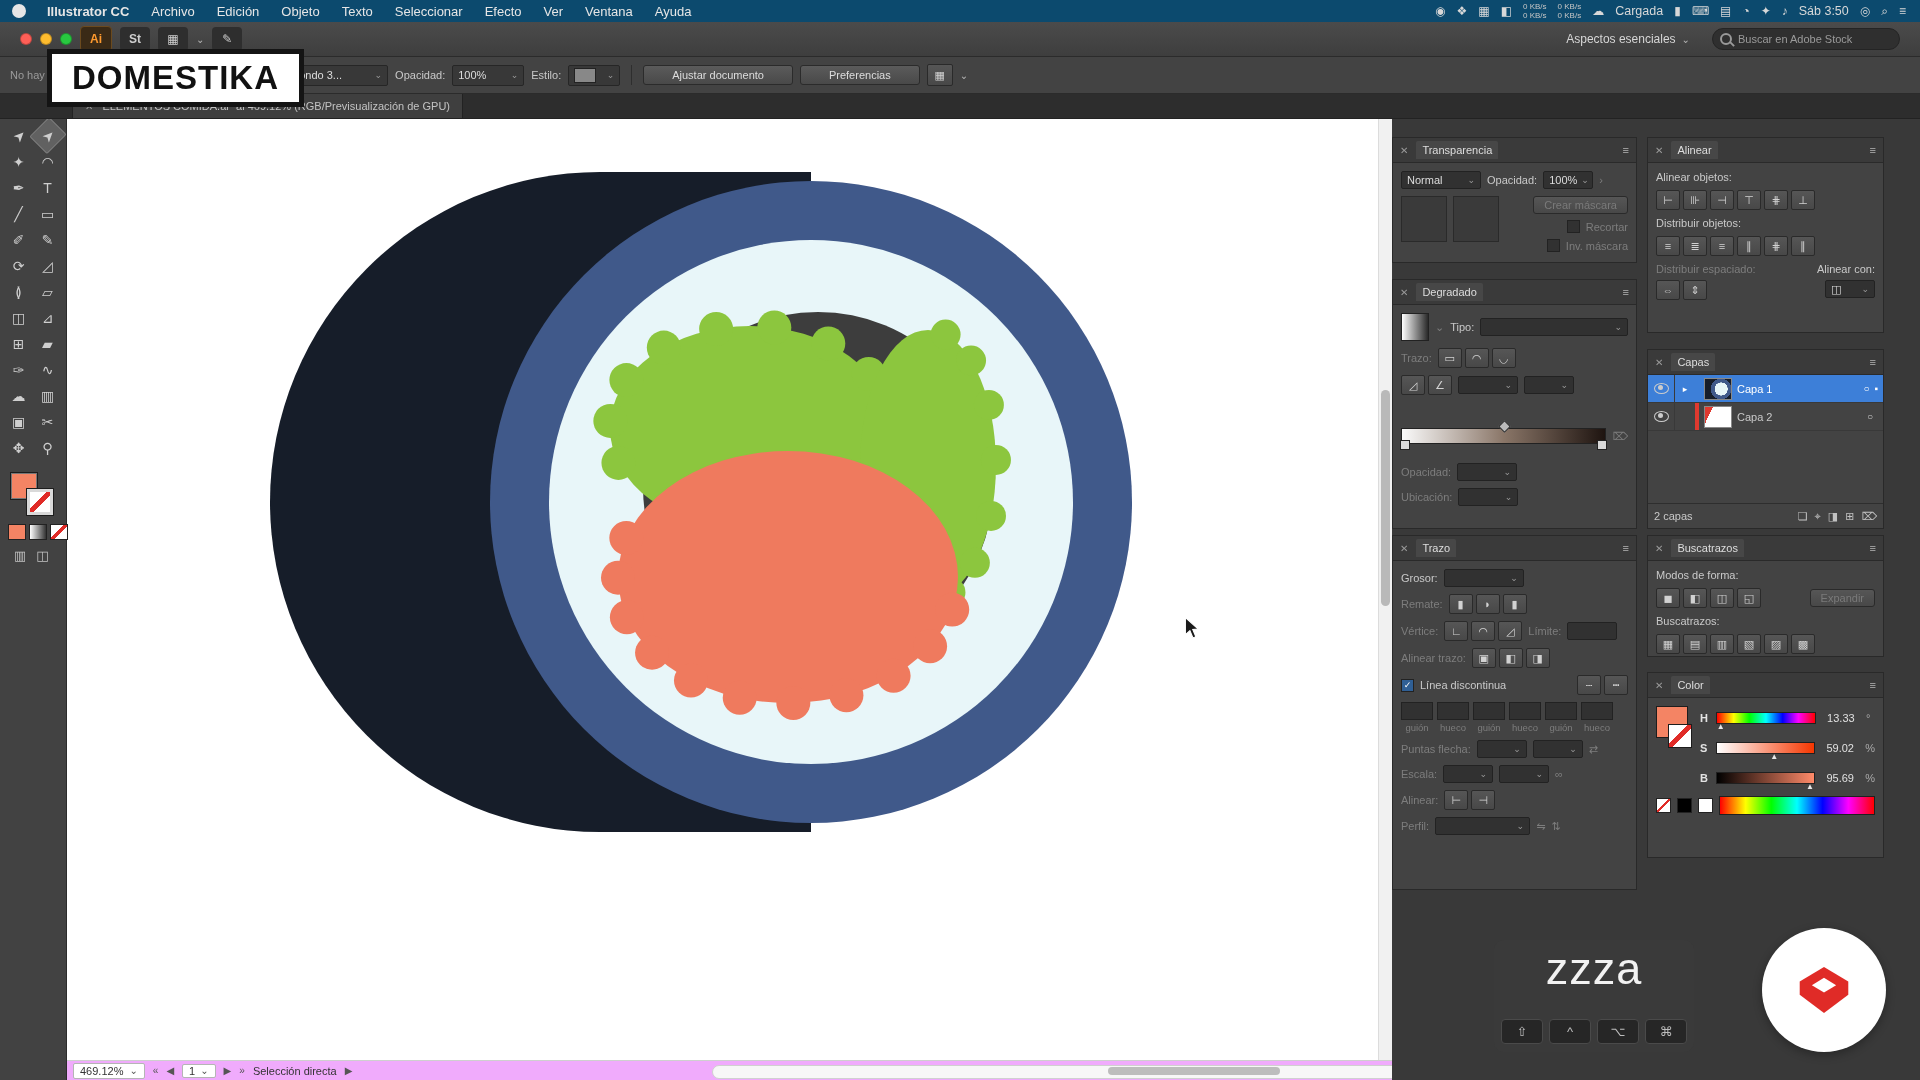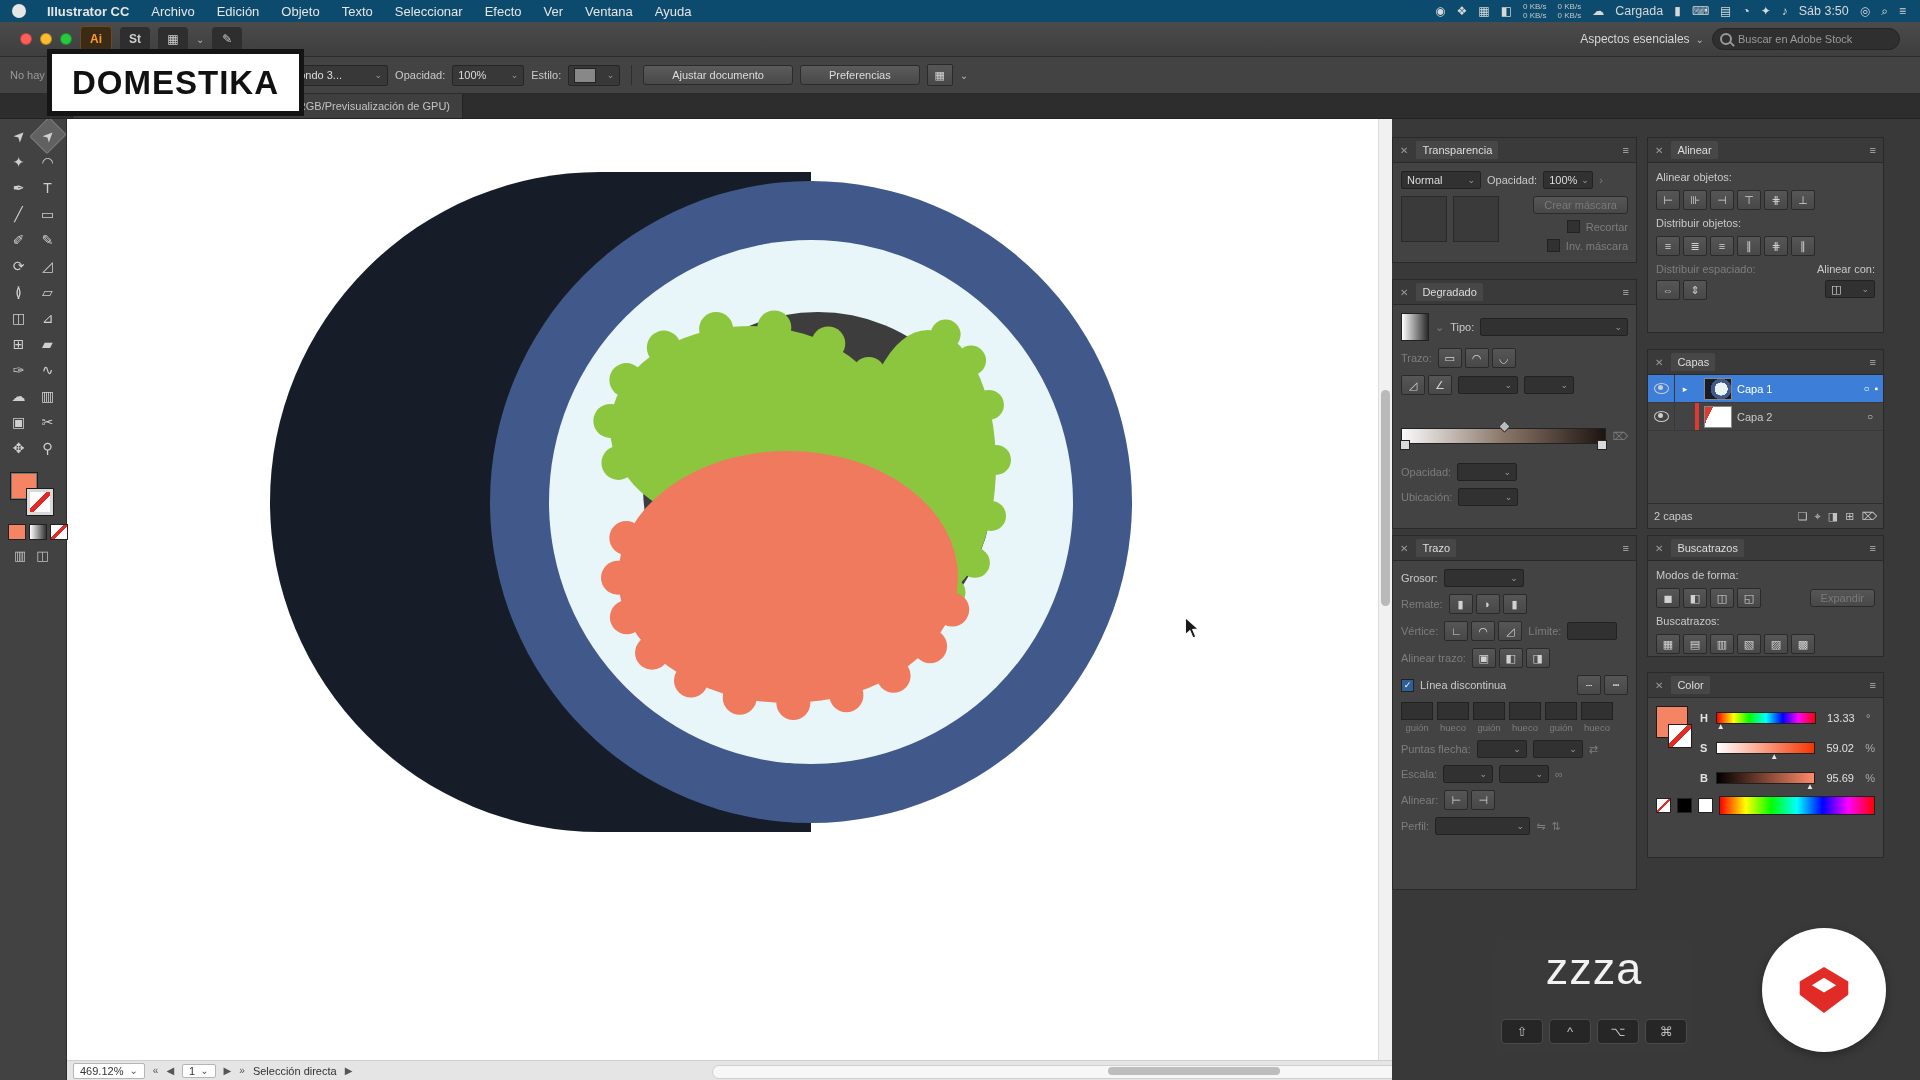--- a/index.html
+++ b/index.html
@@ -23,21 +23,21 @@
   #titlebar{position:absolute;left:0;top:22px;width:1920px;height:35px;
             background:linear-gradient(#4b4b4b,#3e3e3e);display:flex;align-items:center;
             padding:0 20px;gap:8px;box-sizing:border-box;z-index:40;border-bottom:1px solid #2b2b2b}
   .tl{width:12px;height:12px;border-radius:50%;border:1px solid rgba(0,0,0,.25);box-sizing:border-box}
   .badge{min-width:24px;height:24px;border-radius:4px;background:#2e2e2e;color:#cfcfcf;
          display:flex;align-items:center;justify-content:center;font-size:12px;font-weight:bold;padding:0 3px}
   .badge.ai{background:#3a2a16;color:#ff9a2e;border:1px solid #6b4a1e}
   .chev{color:#b5b5b5;font-size:10px}
   #workspace{margin-left:auto;display:flex;align-items:center;gap:6px;color:#d6d6d6;font-size:12px}
   #stocksearch{width:172px;height:20px;background:#2f2f2f;border:1px solid #242424;border-radius:11px;
-               display:flex;align-items:center;gap:6px;padding:0 7px;color:#9a9a9a;font-size:11px;margin-left:0}
+               display:flex;align-items:center;gap:6px;padding:0 7px;color:#9a9a9a;font-size:11px;margin-left:14px}
   .mag{width:8px;height:8px;border:2px solid #999;border-radius:50%;position:relative;flex:0 0 auto}
   .mag::after{content:"";position:absolute;width:6px;height:2px;background:#999;transform:rotate(45deg);right:-5px;bottom:-2px}
 
   
   #optionsbar{position:absolute;left:0;top:57px;width:1920px;height:37px;background:#434343;
               display:flex;align-items:center;gap:7px;padding:0 10px;box-sizing:border-box;
               font-size:11px;color:#c9c9c9;z-index:30;border-bottom:1px solid #2b2b2b}
   .dim{color:#9b9b9b}
   .ofield{background:#383838;border:1px solid #262626;border-radius:2px;height:19px;
           display:inline-flex;align-items:center;gap:5px;padding:0 5px;color:#ddd}
@@ -73,21 +73,21 @@
   .screenrow{position:absolute;left:14px;top:80px;display:flex;gap:10px;color:#c2c2c2;font-size:13px}
 
   
   #canvas{position:absolute;left:67px;top:118px;width:1325px;height:942px;background:#ffffff}
   #art{position:absolute;left:0;top:0;width:1920px;height:1080px;pointer-events:none;z-index:6}
   .vscroll{position:absolute;left:1378px;top:118px;width:14px;height:942px;background:#f1f1f1;
            border-left:1px solid #dcdcdc;z-index:7;box-sizing:border-box}
   .vthumb{position:absolute;left:2px;top:272px;width:9px;height:216px;background:#b9b9b9;border-radius:5px}
 
   
-  #statusbar{position:absolute;left:67px;top:1060px;width:1399px;height:20px;background:#e5e5e5;
+  #statusbar{position:absolute;left:67px;top:1060px;width:1399px;height:20px;background:#f0abfc;
              border-top:1px solid #cfcfcf;display:flex;align-items:center;gap:8px;
              font-size:11px;color:#333;padding:0 6px;box-sizing:border-box;z-index:8}
   .zoombox{background:#fff;border:1px solid #b5b5b5;border-radius:2px;padding:1px 6px;display:flex;gap:6px;align-items:center}
   .navg{color:#555;font-size:10px}
   .abox{background:#fff;border:1px solid #b5b5b5;border-radius:2px;padding:0 6px;display:flex;gap:5px;align-items:center}
   .htrack{position:absolute;left:645px;right:18px;top:4px;height:12px;background:#f7f7f7;
           border:1px solid #d0d0d0;border-radius:7px}
   .hthumb{position:absolute;left:395px;top:1px;width:172px;height:8px;background:#bdbdbd;border-radius:5px}
 
   
@@ -153,21 +153,21 @@
   .minisw{width:13px;height:13px;border:1px solid #222;display:inline-block}
   .spectrum{height:17px;border:1px solid #202020;background:linear-gradient(to right,#f00,#ff0,#0f0,#0ff,#00f,#f0f,#f00);flex:1}
 
   
   .dashrow{display:flex;gap:4px}
   .dashcell{display:flex;flex-direction:column;align-items:center;gap:2px}
   .dfield{width:30px;height:16px;background:#313131;border:1px solid #222}
   .dlab{font-size:9.5px}
 
   
-  #watermark{position:absolute;left:47px;top:49px;width:257px;height:67px;background:#fff;
+  #watermark{position:absolute;left:47px;top:49px;width:257px;height:58px;background:#fff;
              border:5px solid #141414;box-sizing:border-box;display:flex;align-items:center;justify-content:center;z-index:60}
   #watermark span{font-size:33px;font-weight:800;letter-spacing:1px;color:#111}
   #hud{position:absolute;left:1494px;top:940px;width:200px;height:98px;background:rgba(58,58,58,.96);
        border-radius:10px;z-index:70;display:flex;flex-direction:column;align-items:center;justify-content:space-between;padding:6px 0 8px}
   #hud .hudtext{color:#f2f2f2;font-size:45px;line-height:1;letter-spacing:1px}
   .keys{display:flex;gap:6px}
   .key{width:40px;height:23px;background:#262626;border:1px solid #4a4a4a;border-radius:4px;
        color:#bdbdbd;display:flex;align-items:center;justify-content:center;font-size:13px}
   #brandbadge{position:absolute;left:1762px;top:928px;width:124px;height:124px;border-radius:50%;background:#fff;
               box-shadow:0 3px 10px rgba(0,0,0,.3);z-index:70;display:flex;align-items:center;justify-content:center}

